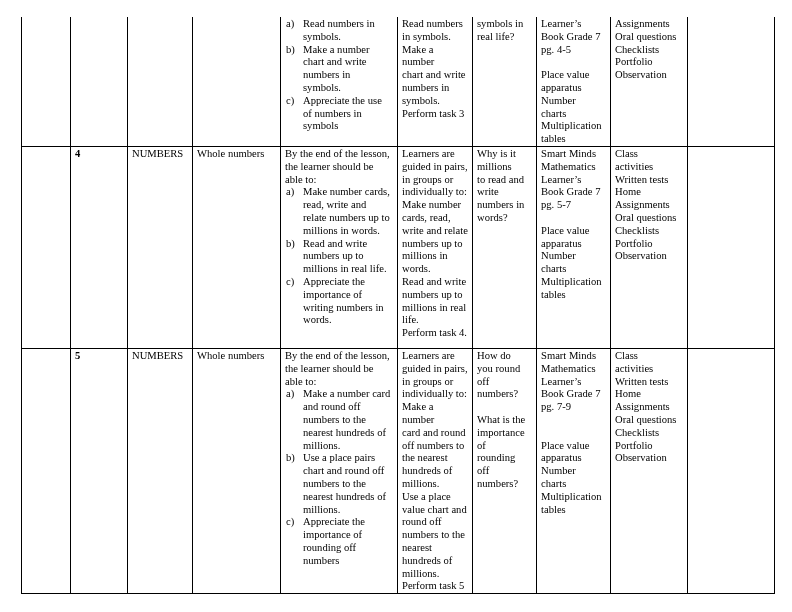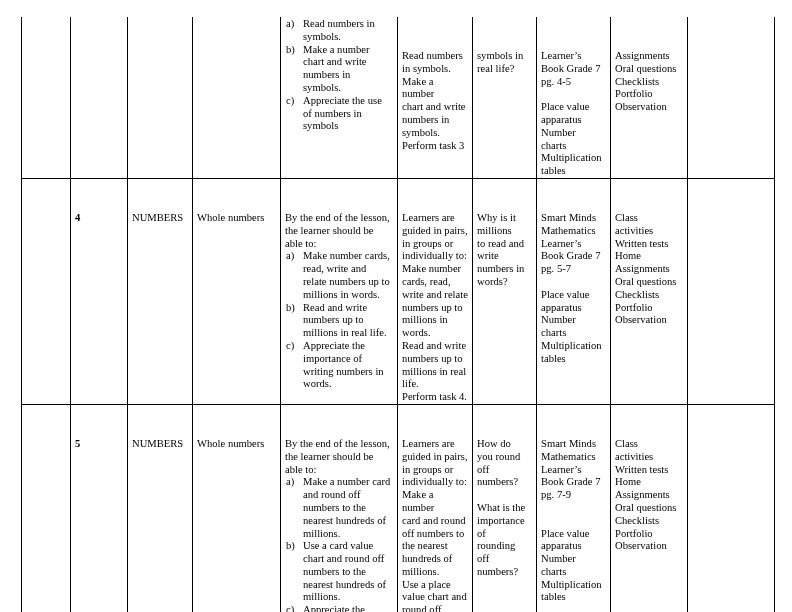--- a/index.html
+++ b/index.html
@@ -39,21 +39,21 @@
     border: 1px solid #000000;
     vertical-align: top;
     padding: 1px 4px 0 4px;
     font-size: 10.6px;
     line-height: 12.8px;
     overflow: hidden;
   }
   tr.row-0 td { border-top: none; height: 128px; }
   tr.row-1 td { height: 200px; }
   tr.row-2 td { height: 229px; }
-  .p { white-space: pre-line; min-height: 12.8px; margin-top: 32px; }
+  .p { white-space: pre-line; min-height: 12.8px; }
   .li { position: relative; padding-left: 18px; }
   .li .m { position: absolute; left: 1px; top: 0; }
   .li .lt { white-space: pre-line; }
   .b { font-weight: bold; }
 </style>
 </head>
 <body>
 
 <div class="sheet">
   <table class="sow">
@@ -212,21 +212,21 @@
           </td>
           <td>
             <div class="p">By the end of the lesson,
 the learner should be
 able to:</div>
             <div class="li"><span class="m">a)</span><span class="lt">Make a number card
 and round off
 numbers to the
 nearest hundreds of
 millions.</span></div>
-            <div class="li"><span class="m">b)</span><span class="lt">Use a card value
+            <div class="li"><span class="m">b)</span><span class="lt">Use a place pairs
 chart and round off
 numbers to the
 nearest hundreds of
 millions.</span></div>
             <div class="li"><span class="m">c)</span><span class="lt">Appreciate the
 importance of
 rounding off
 numbers</span></div>
           </td>
           <td>

